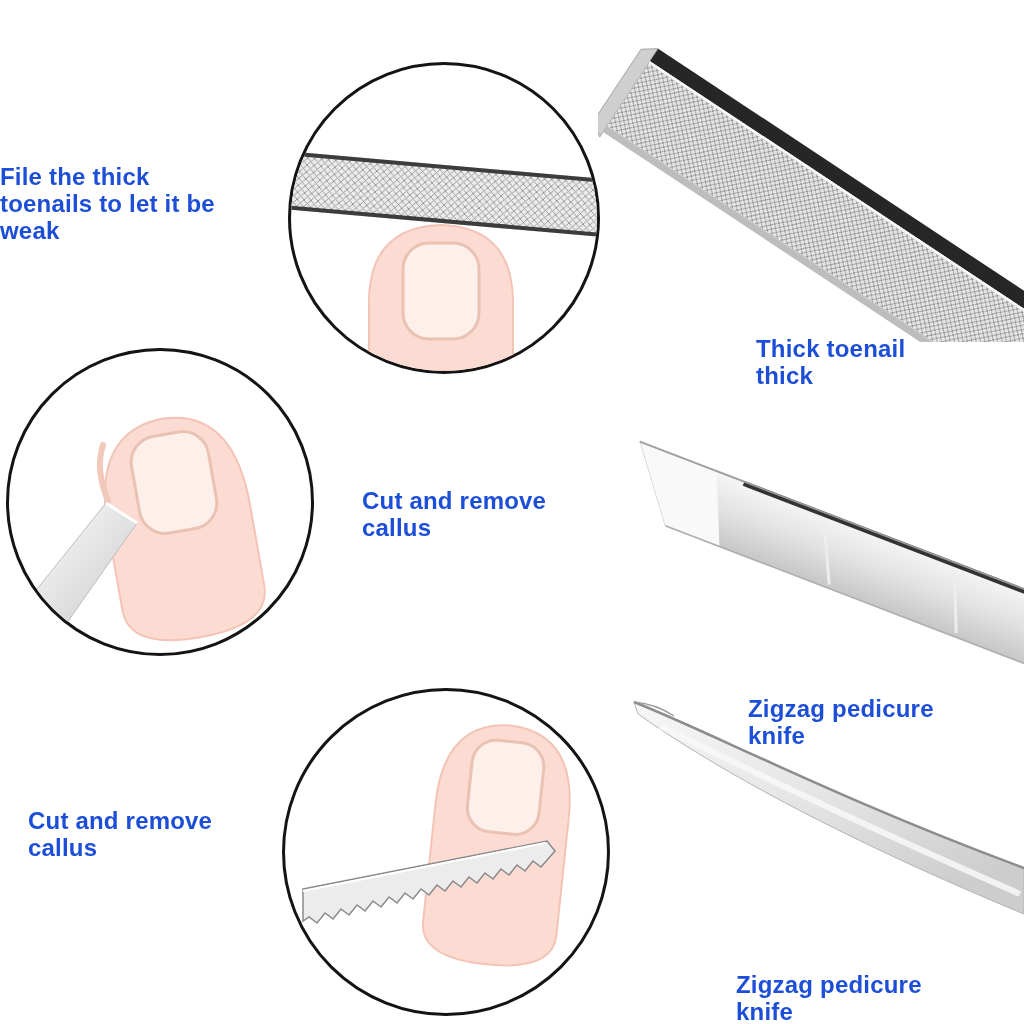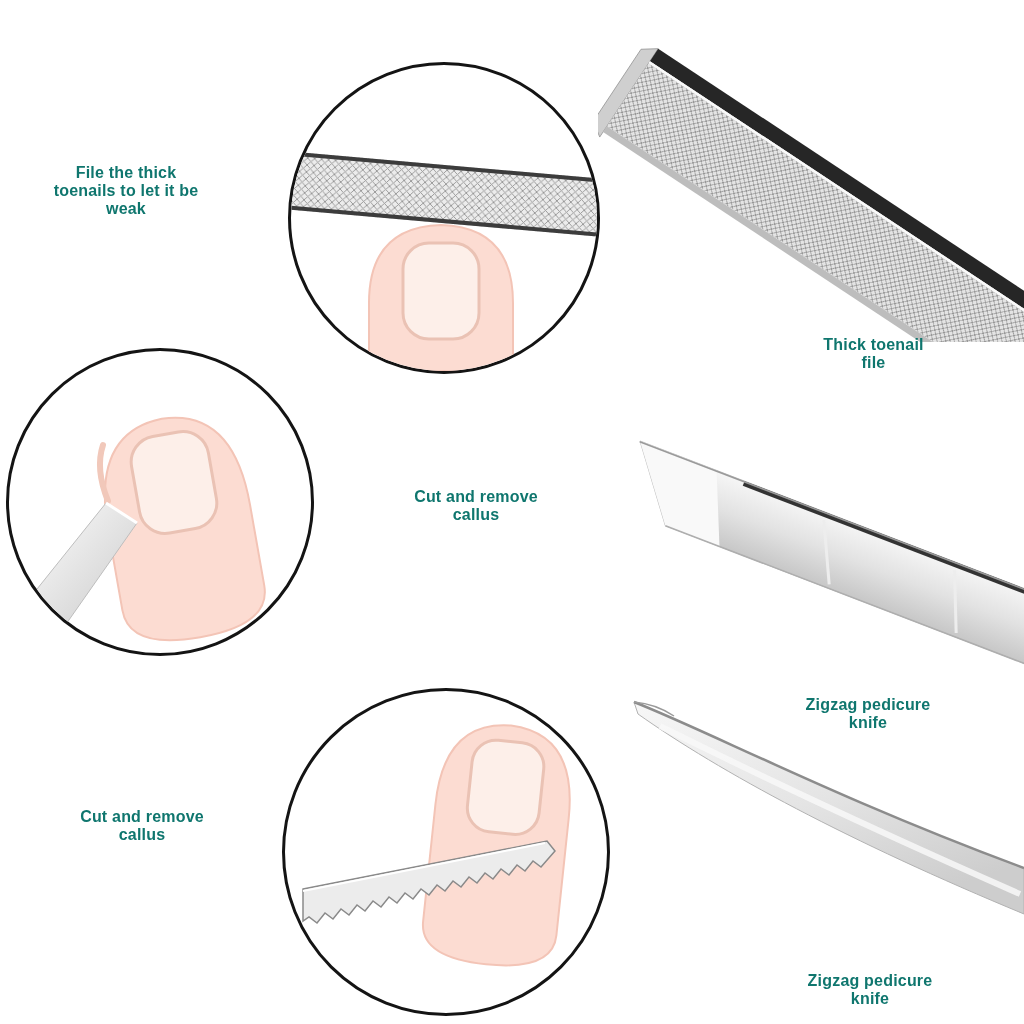--- a/index.html
+++ b/index.html
@@ -4,24 +4,23 @@
 <style>
   html,body { margin:0; padding:0; background:#fff; }
   #stage {
     position:relative; width:1024px; height:1024px;
     background:#ffffff; overflow:hidden;
     font-family:"Liberation Sans", sans-serif;
   }
   .caption, .tool-label {
     position:absolute;
     font-weight:700;
-    font-size:16px;
+    font-size:24px;
     line-height:1.12;
-    color:#0f766e;
-    text-align:center;
+    color:#1d4ed8;
     white-space:pre-line;
     letter-spacing:0.2px;
   }
   .circle {
     position:absolute;
     border:3px solid #141414;
     border-radius:50%;
     background:#fff;
     overflow:hidden;
   }
@@ -68,21 +67,21 @@
         <polygon points="44,36 58,26 58,132 44,122" fill="#cfcfcf" stroke="#9a9a9a" stroke-width="0.8"></polygon>
         <rect x="58" y="26" width="640" height="15" fill="#262626"></rect>
         <rect x="58" y="41" width="640" height="78" fill="url(#xh2)"></rect>
         <rect x="58" y="41" width="640" height="2.5" fill="#fafafa"></rect>
         <rect x="58" y="119" width="640" height="7" fill="#bdbdbd"></rect>
       </g>
     </svg>
   </div>
 
   <div class="tool-label" style="left:756px; top:336px; width:235px;">Thick toenail
-file</div>
+thick</div>
 
   <div class="circle" style="left:6px; top:348px; width:302px; height:302px;">
     <svg viewBox="0 0 302 302">
       <defs>
         <linearGradient id="bl1" x1="0" y1="0" x2="1" y2="1">
           <stop offset="0" stop-color="#ffffff"></stop>
           <stop offset="1" stop-color="#c8c8c8"></stop>
         </linearGradient>
       </defs>
       <g transform="rotate(-10 172 177)">

